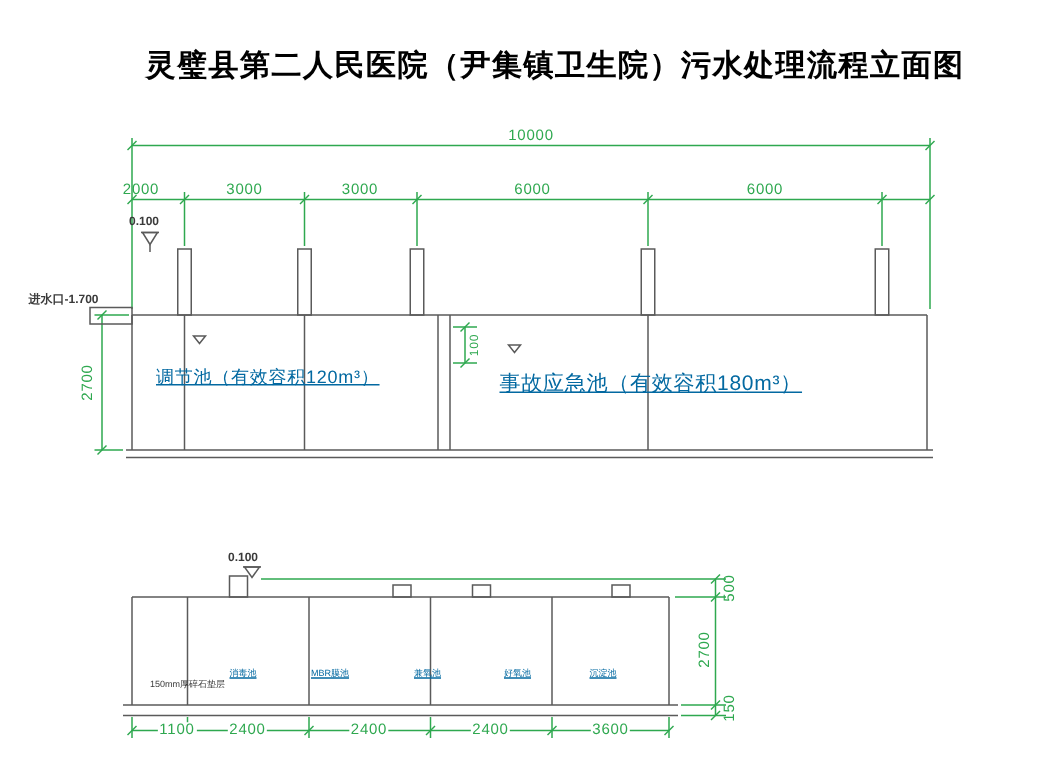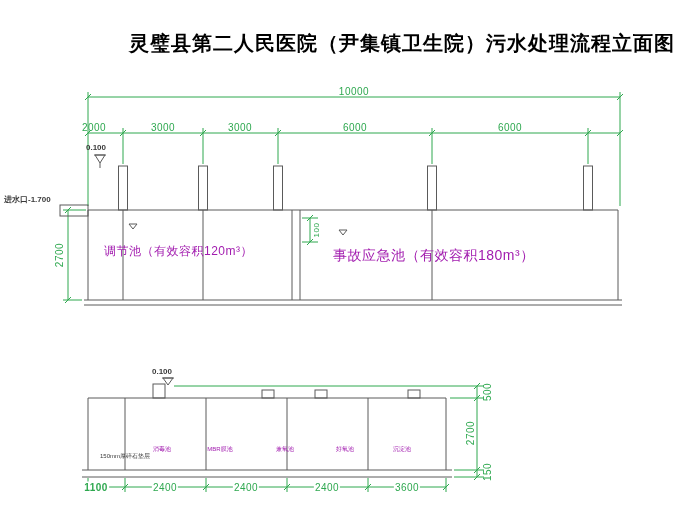--- a/index.html
+++ b/index.html
@@ -9,27 +9,27 @@
   }
   svg.lines { position:absolute; left:0; top:0; }
   .t  { position:absolute; transform:translate(-50%,-50%); white-space:nowrap; }
   .tl { position:absolute; white-space:nowrap; }
   .rot { transform:translate(-50%,-50%) rotate(-90deg); }
   .dim  { color:#2EA84F; font-size:10px; letter-spacing:0.5px; }
   .dimbg { background:#fff; padding:0 1px; }
   .dark { color:#3a3a3a; }
   .small { font-size:8px;font-weight:bold; }
   .tiny { font-size:6px; }
-  .cyan { color:#a21caf; }
+  .cyan { color:#0369a1;text-decoration:underline; }
   .tank-label-1 { font-size:12px; letter-spacing:0.5px; }
   .tank-label-2 { font-size:14px; letter-spacing:0.5px; }
   .title {
     position:absolute; left:97px; top:30px; width:540px; text-align:center;
     font-family:"Liberation Serif", serif; font-size:20px; font-weight:600;
-    color:#000; letter-spacing:1px; white-space:nowrap;margin-left:32px;
+    color:#000; letter-spacing:1px; white-space:nowrap;
   }
 </style>
 </head>
 <body>
 
 <div class="canvas">
 
   <svg class="lines" width="695" height="519" viewBox="0 0 695 519">
 
     <g stroke="#2EA84F" stroke-width="1" fill="none">
@@ -148,38 +148,38 @@
   <div class="title">灵璧县第二人民医院（尹集镇卫生院）污水处理流程立面图</div>
 
   <span class="t dim" style="left:354px; top:91px;">10000</span>
   <span class="t dim" style="left:94px; top:127px;">2000</span>
   <span class="t dim" style="left:163px; top:127px;">3000</span>
   <span class="t dim" style="left:240px; top:127px;">3000</span>
   <span class="t dim" style="left:355px; top:127px;">6000</span>
   <span class="t dim" style="left:510px; top:127px;">6000</span>
 
   <span class="tl small dark" style="left:86px; top:143px;">0.100</span>
-  <span class="tl small dark" style="left:4px; top:194px;">进水口-1.700</span>
+  <span class="tl small dark" style="left:19px; top:194px;">进水口-1.700</span>
 
   <span class="t dim rot" style="left:59px;  top:255px;">2700</span>
   <span class="t dim rot" style="left:316px; top:230px; font-size:8px;">100</span>
 
   <span class="tl cyan tank-label-1" style="left:104px; top:243px;">调节池（有效容积120m³）</span>
   <span class="tl cyan tank-label-2" style="left:333px; top:247px;">事故应急池（有效容积180m³）</span>
 
   <span class="tl small dark" style="left:152px; top:367px;">0.100</span>
   <span class="tl tiny dark" style="left:100px; top:452px;">150mm厚碎石垫层</span>
 
   <span class="t tiny cyan" style="left:162px; top:449px;">消毒池</span>
   <span class="t tiny cyan" style="left:220px; top:449px;">MBR膜池</span>
   <span class="t tiny cyan" style="left:285px; top:449px;">兼氧池</span>
   <span class="t tiny cyan" style="left:345px; top:449px;">好氧池</span>
   <span class="t tiny cyan" style="left:402px; top:449px;">沉淀池</span>
 
-  <span class="t dim dimbg" style="left:96px; top:487px;font-weight:bold;">1100</span>
+  <span class="t dim dimbg" style="left:118px; top:487px;">1100</span>
   <span class="t dim dimbg" style="left:165px; top:487px;">2400</span>
   <span class="t dim dimbg" style="left:246px; top:487px;">2400</span>
   <span class="t dim dimbg" style="left:327px; top:487px;">2400</span>
   <span class="t dim dimbg" style="left:407px; top:487px;">3600</span>
 
   <span class="t dim rot" style="left:487px; top:392px;">500</span>
   <span class="t dim rot" style="left:470px; top:433px;">2700</span>
   <span class="t dim rot" style="left:487px; top:472px;">150</span>
 
 </div>

